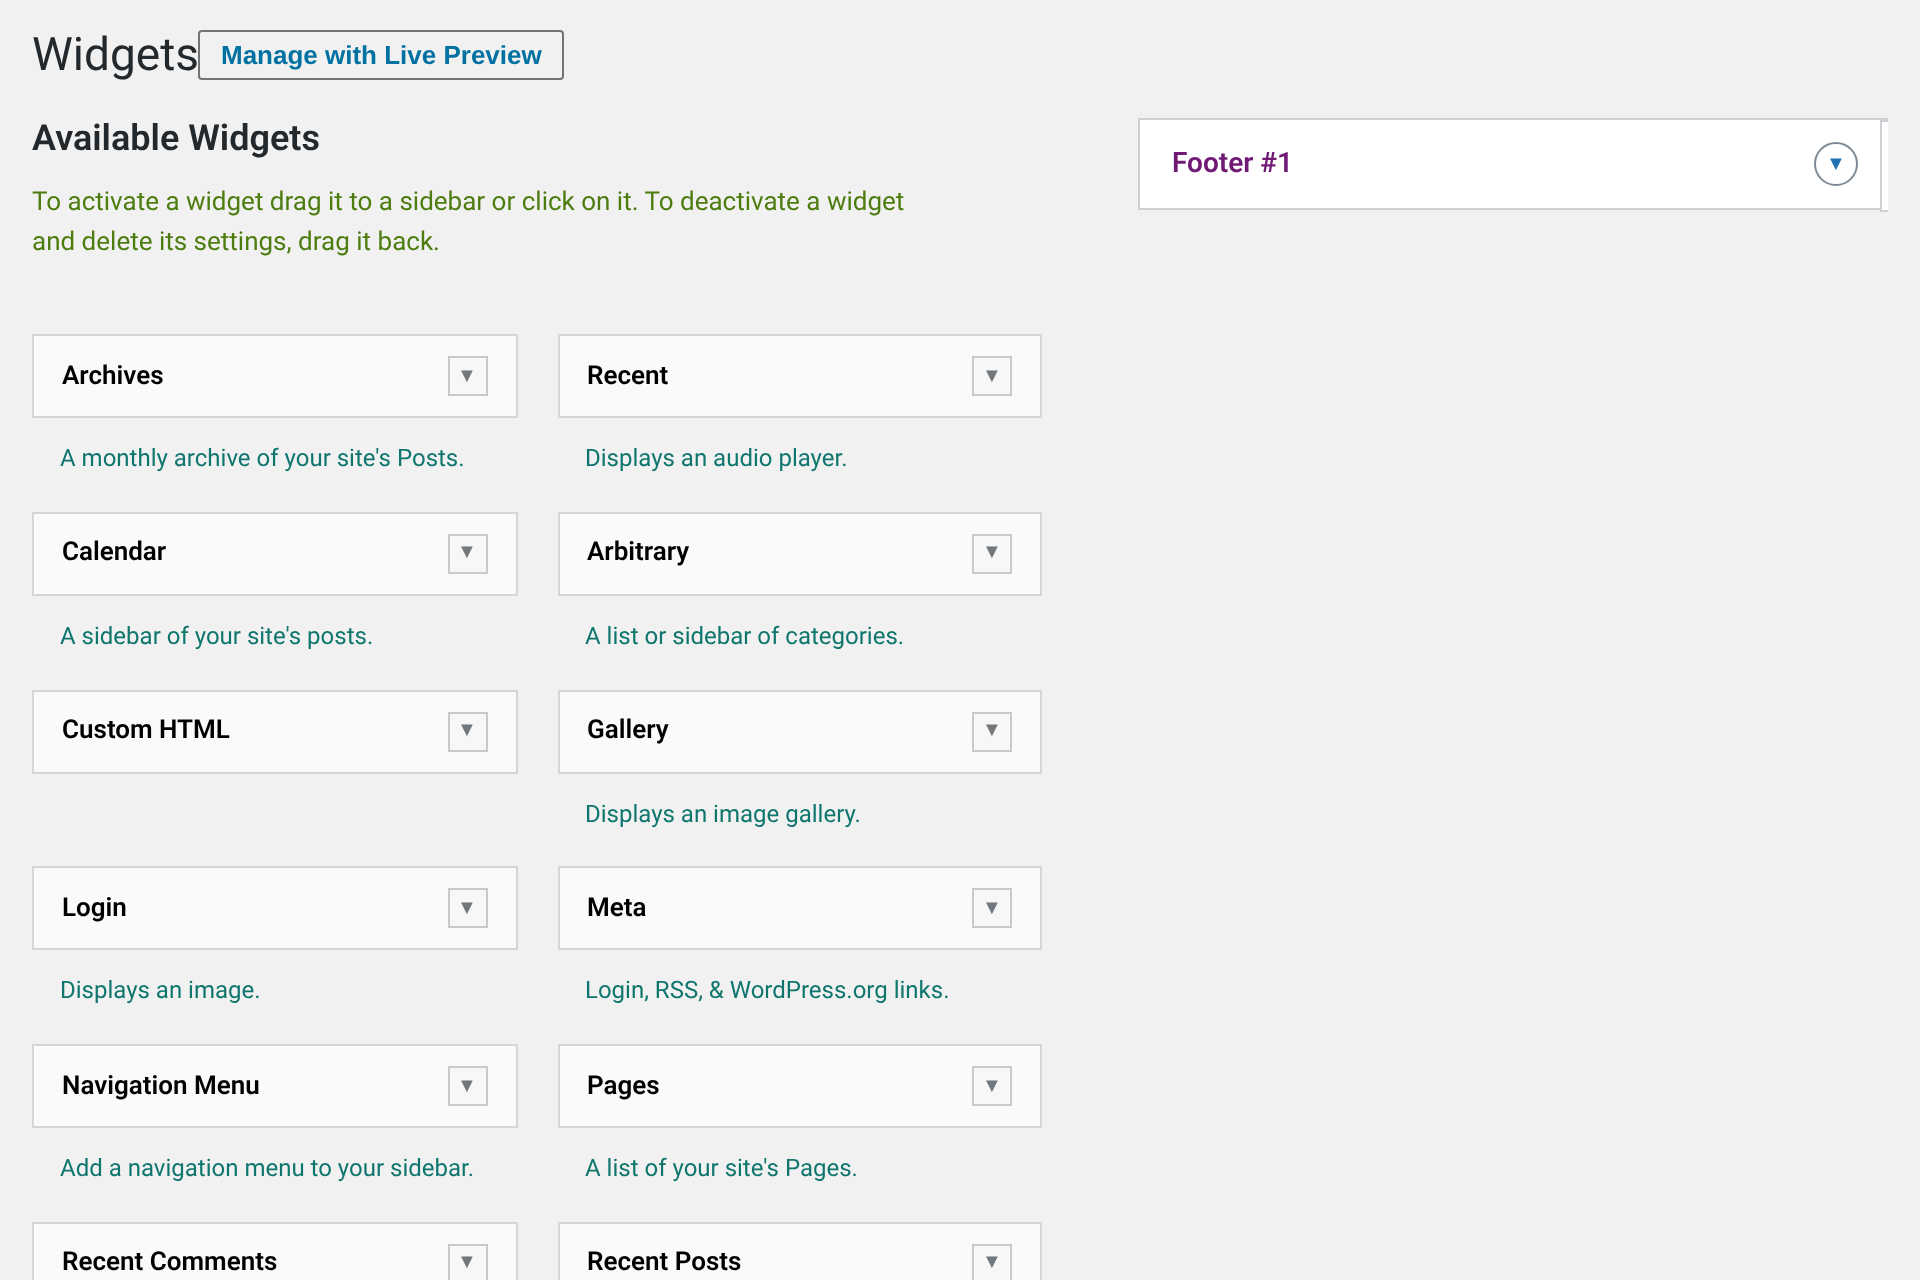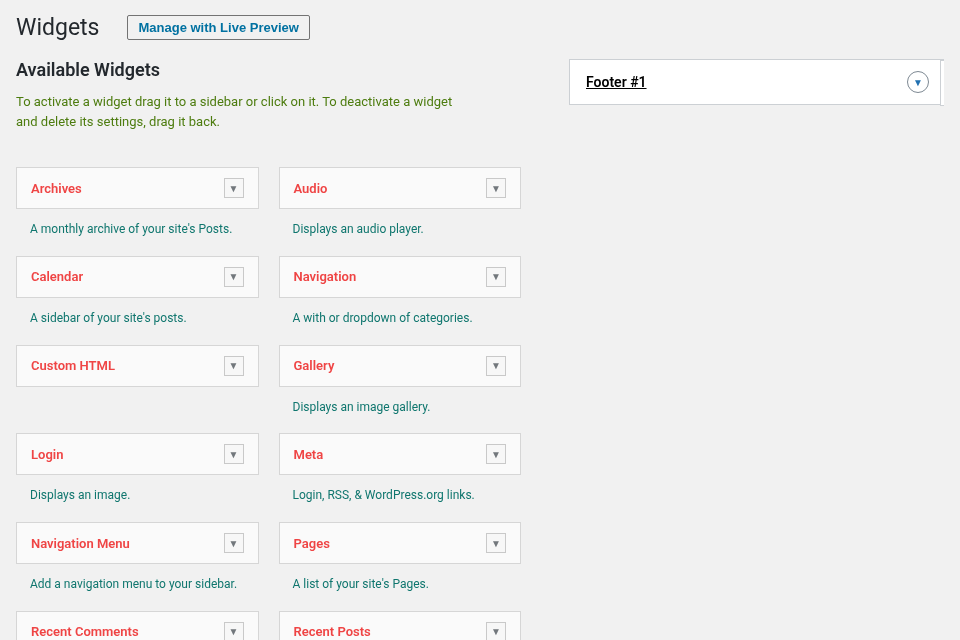--- a/index.html
+++ b/index.html
@@ -10,21 +10,21 @@
     body {
       font-family: -apple-system, BlinkMacSystemFont, "Segoe UI", Roboto, Oxygen-Sans, Ubuntu, Cantarell, "Helvetica Neue", sans-serif;
       background: #f1f1f1;
       color: #23282d;
       font-size: 13px;
       padding: 0 16px;
     }
     .header {
       display: flex;
       align-items: center;
-      gap: 28px;
+      gap: 0;
       padding: 14px 0 18px 0;
     }
     .page-title {
       font-size: 23px;
       font-weight: 400;
       color: #23282d;
     }
     .manage-btn {
       border: 1px solid #737373;
       color: #0071a1;
@@ -74,21 +74,21 @@
       height: 42px;
       display: flex;
       align-items: center;
       justify-content: space-between;
       padding: 0 14px;
       cursor: move;
     }
     .widget-tile .widget-name {
       font-size: 13px;
       font-weight: 600;
-      color: #ef4444;
+      color: #000000;
     }
     .tile-toggle {
       width: 20px;
       height: 20px;
       border: 1px solid #c9c9c9;
       background: #f7f7f7;
       display: flex;
       align-items: center;
       justify-content: center;
       color: #72777c;
@@ -107,22 +107,21 @@
       height: 46px;
       display: flex;
       align-items: center;
       justify-content: space-between;
       padding: 0 14px 0 16px;
       cursor: pointer;
     }
     .sidebar-zone .zone-name {
       font-size: 14px;
       font-weight: 600;
-      color: #000000;
-      text-decoration: underline;
+      color: #701a75;
     }
     .zone-toggle {
       width: 22px;
       height: 22px;
       border: 1px solid #7e8993;
       border-radius: 50%;
       display: flex;
       align-items: center;
       justify-content: center;
       color: #2271b1;
@@ -163,40 +162,40 @@
         <div class="widget-cell">
           <div class="widget-tile">
             <span class="widget-name">Archives</span>
             <span class="tile-toggle">▼</span>
           </div>
           <div class="widget-desc">A monthly archive of your site's Posts.</div>
         </div>
 
         <div class="widget-cell">
           <div class="widget-tile">
-            <span class="widget-name">Audio</span>
+            <span class="widget-name">Recent</span>
             <span class="tile-toggle">▼</span>
           </div>
           <div class="widget-desc">Displays an audio player.</div>
         </div>
 
         <div class="widget-cell">
           <div class="widget-tile">
             <span class="widget-name">Calendar</span>
             <span class="tile-toggle">▼</span>
           </div>
           <div class="widget-desc">A sidebar of your site's posts.</div>
         </div>
 
         <div class="widget-cell">
           <div class="widget-tile">
-            <span class="widget-name">Navigation</span>
-            <span class="tile-toggle">▼</span>
-          </div>
-          <div class="widget-desc">A with or dropdown of categories.</div>
+            <span class="widget-name">Arbitrary</span>
+            <span class="tile-toggle">▼</span>
+          </div>
+          <div class="widget-desc">A list or sidebar of categories.</div>
         </div>
 
         <div class="widget-cell">
           <div class="widget-tile">
             <span class="widget-name">Custom HTML</span>
             <span class="tile-toggle">▼</span>
           </div>
         </div>
 
         <div class="widget-cell">

